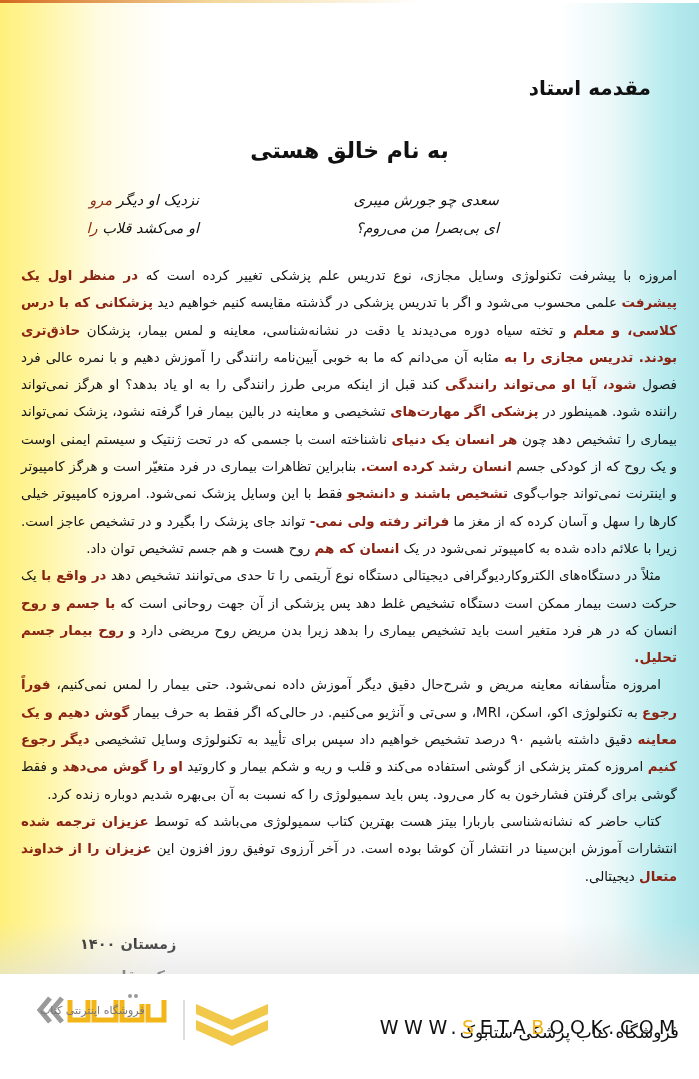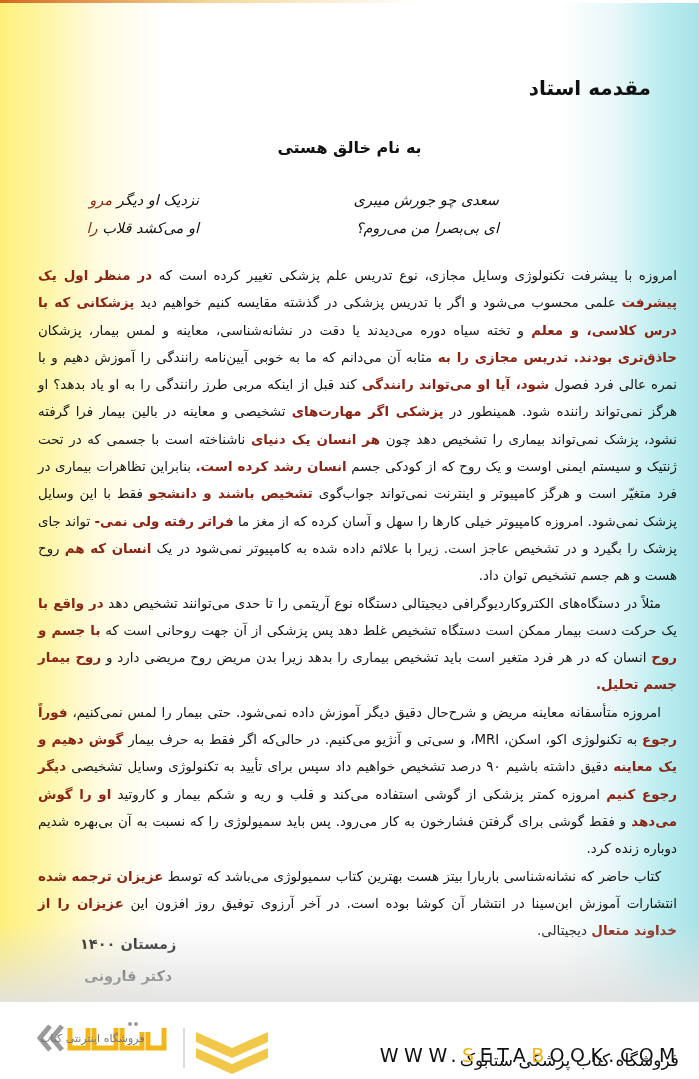--- a/index.html
+++ b/index.html
@@ -23,40 +23,40 @@
     .topedge {
       position: absolute; left: 0; top: 0; width: 699px; height: 3px;
       background: linear-gradient(to right, #d4691f, #f3d79a 30%, #ffffff 60%);
     }
     .heading {
       position: absolute; right: 48px; top: 76px;
       font-size: 20px; font-weight: bold; color: #111; direction: rtl; text-align: center;
     }
     .bismillah {
       position: absolute; left: 0; width: 699px; top: 138px; text-align: center;
-      font-size: 16px; font-weight: bold; color: #111; direction: rtl;
+      font-size: 22px; font-weight: bold; color: #111; direction: rtl;
     }
     .poem { position: absolute; top: 186px; direction: rtl; font-style: italic; font-size: 14.5px; color: #111; line-height: 28px; }
     .poem.right { right: 200px; }
     .poem.left { right: 500px; }
     .poem .red { color: #8a2d12; }
     .body {
-      position: absolute; left: 38px; right: 22px; top: 262px;
+      position: absolute; left: 21px; right: 22px; top: 262px;
       direction: rtl; text-align: justify;
       font-size: 13.4px; line-height: 27.3px; color: #151515;
     }
     .body p { margin: 0; }
     .body p.indent { text-indent: 16px; }
     .hl { color: #8a2414; font-weight: bold; }
     .sign {
       position: absolute; left: 80px; top: 928px; direction: rtl; text-align: center;
       font-size: 14.5px; font-weight: bold; color: #111; line-height: 32px;
     }
     .footer {
-      position: absolute; left: 0; top: 1002px; width: 699px; height: 77px; background: #ffffff;
+      position: absolute; left: 0; top: 974px; width: 699px; height: 77px; background: #ffffff;
     }
     .logo { position: absolute; left: 36px; top: 20px; width: 240px; height: 52px; }
     .logo-text {
       position: absolute; left: 40px; top: 30px; font-size: 11px; color: #777; direction: rtl;
     }
     .store-name {
       position: absolute; right: 20px; top: 13px; direction: rtl;
       font-size: 17px; color: #111; margin-top: 35px;
     }
     .site {

